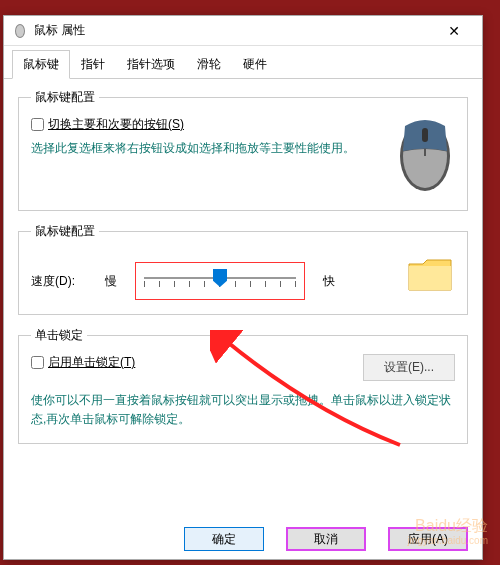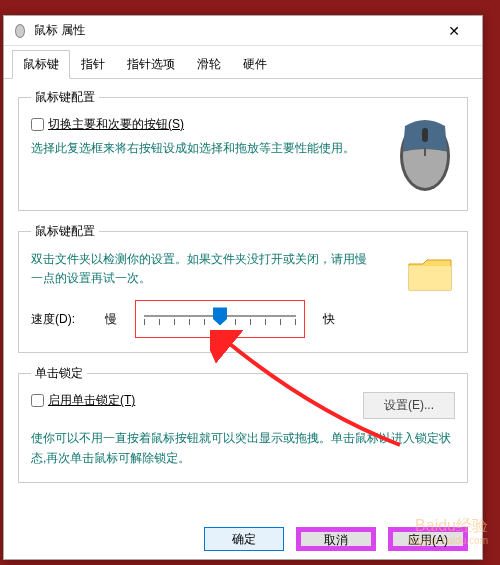--- a/index.html
+++ b/index.html
@@ -25,22 +25,22 @@
 .speed-label { margin-right: 12px; }
 .slow-fast { margin: 0 6px; }
 .slider-wrap { border: 1px solid #ff3333; padding: 6px 8px; position: relative; width: 170px; }
 .slider { width: 100%; position: relative; height: 24px; }
 .track { position: absolute; top: 8px; left: 0; right: 0; height: 2px; background: #999; }
 .ticks { position: absolute; top: 12px; left: 0; right: 0; display: flex; justify-content: space-between; }
 .tick { width: 1px; height: 6px; background: #666; }
 .thumb { position: absolute; top: 0; left: 50%; transform: translateX(-50%); width: 14px; height: 18px; background: #0078d7; clip-path: polygon(0 0, 100% 0, 100% 65%, 50% 100%, 0 65%); }
 .folder-img { width: 50px; height: 40px; margin-left: 30px; margin-top: 4px; flex-shrink: 0; }
 .settings-btn { padding: 4px 20px; font-size: 12px; border: 1px solid #ccc; background: #f0f0f0; color: #404040; float: right; margin-bottom: 6px; }
-.footer { position: absolute; bottom: 8px; right: 14px; display: flex; gap: 12px; }
-.footer button { width: 80px; height: 24px; font-size: 12px; border: 5px solid #d946ef; background: #e1e1e1; cursor: pointer; }
+.footer { position: absolute; bottom: 8px; right: 14px; display: flex; gap: 22px; }
+.footer button { width: 80px; height: 24px; font-size: 12px; border: 2px solid #d946ef; background: #e1e1e1; cursor: pointer; }
 .footer button.primary { border: 1px solid #0078d7; background: #e5f1fb; }
 .arrow { position: absolute; left: 210px; top: 330px; width: 200px; height: 120px; pointer-events: none; z-index: 10; }
 .watermark { position: absolute; right: 12px; bottom: 18px; color: #fdba74; opacity: 0.55; font-size: 16px; z-index: 20; text-align: right; line-height: 1.2; }
 .watermark .sub { font-size: 10px; }
 </style>
 </head>
 <body>
 
 <div class="dialog">
   <div class="titlebar">
@@ -84,21 +84,20 @@
               <rect x="27" y="12" width="6" height="14" rx="3" fill="#333"></rect>
             </svg>
         </div>
       </div>
     </fieldset>
 
     <fieldset>
       <legend>鼠标键配置</legend>
       <div class="row">
         <div style="flex:1">
-          <div class="desc">双击文件夹以检测你的设置。如果文件夹没打开或关闭，请用慢一点的设置再试一次。</div>
           <div class="speed-row">
             <span class="speed-label">速度(D):</span>
             <span class="slow-fast">慢</span>
             <div class="slider-wrap">
               <div class="slider">
                 <div class="track"></div>
                 <div class="ticks">
                     <div class="tick"></div>
                     <div class="tick"></div>
                     <div class="tick"></div>

